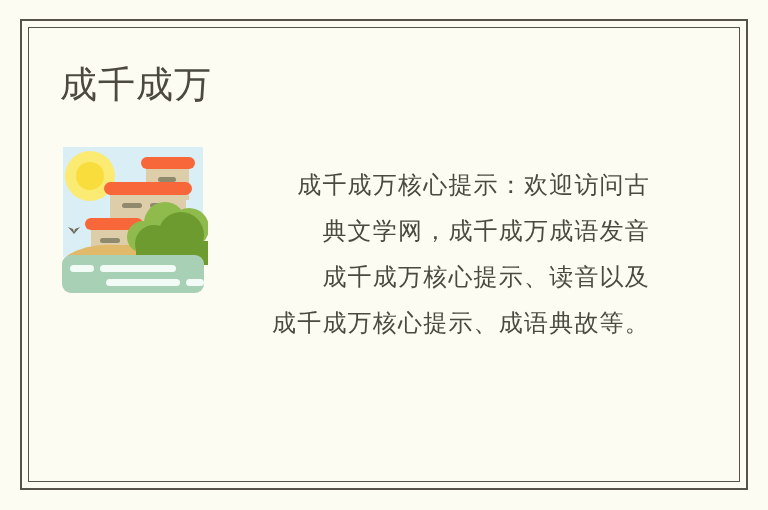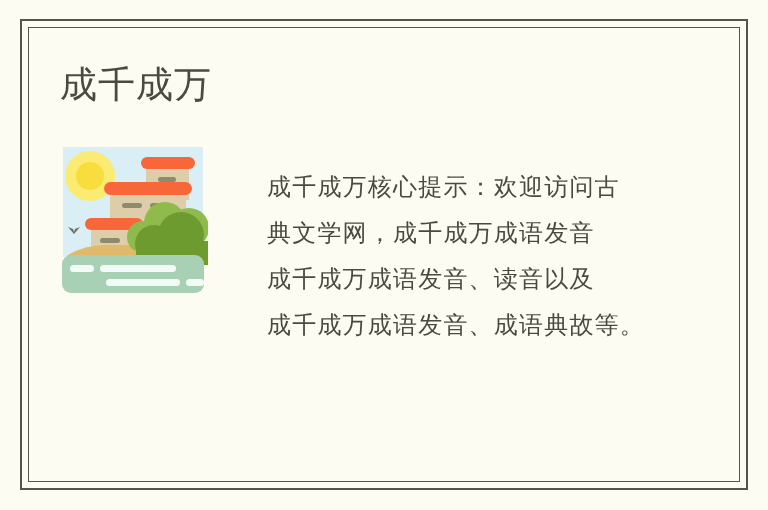--- a/index.html
+++ b/index.html
@@ -12,20 +12,21 @@
     background: #fdfcf3;
     font-family: "Liberation Sans", "DejaVu Sans", sans-serif;
     overflow: hidden;
   }
 
   #page {
     position: relative;
     width: 768px;
     height: 510px;
     background: #fdfcf3;
+    text-align: right;
   }
 
   
   .frame-outer {
     position: absolute;
     left: 20px;
     top: 19px;
     width: 728px;
     height: 471px;
     border: 2px solid #56544a;
@@ -64,25 +65,24 @@
   }
   .illustration svg { display: block; }
 
   
   .body-copy {
     position: absolute;
     left: 230px;
     top: 164px;
     width: 420px;
     color: #4b4a41;
-    font-family: Liberation Sans, sans-serif;
+    font-family: Liberation Mono, monospace;
     font-size: 24px;
     line-height: 46px;
     letter-spacing: 1.2px;
-    margin-left: 37px;
   }
   .body-copy .line {
     white-space: nowrap;
   }
 </style>
 </head>
 <body>
 
 <div id="page">
 
@@ -136,17 +136,17 @@
         <rect x="42" y="122" width="76" height="7" rx="3.5" fill="#f2fbf6"></rect>
         <rect x="48" y="136" width="74" height="7" rx="3.5" fill="#f2fbf6"></rect>
         <rect x="128" y="136" width="18" height="7" rx="3.5" fill="#f2fbf6"></rect>
       </g>
     </svg>
   </div>
 
   <div class="body-copy">
     <div class="line">成千成万核心提示：欢迎访问古</div>
     <div class="line">典文学网，成千成万成语发音</div>
-    <div class="line">成千成万成语发音、读音以及</div>
-    <div class="line">成千成万成语发音、成语典故等。</div>
+    <div class="line">成千成万核心提示、读音以及</div>
+    <div class="line">成千成万核心提示、成语典故等。</div>
   </div>
 
 </div>
 
 </body></html>

